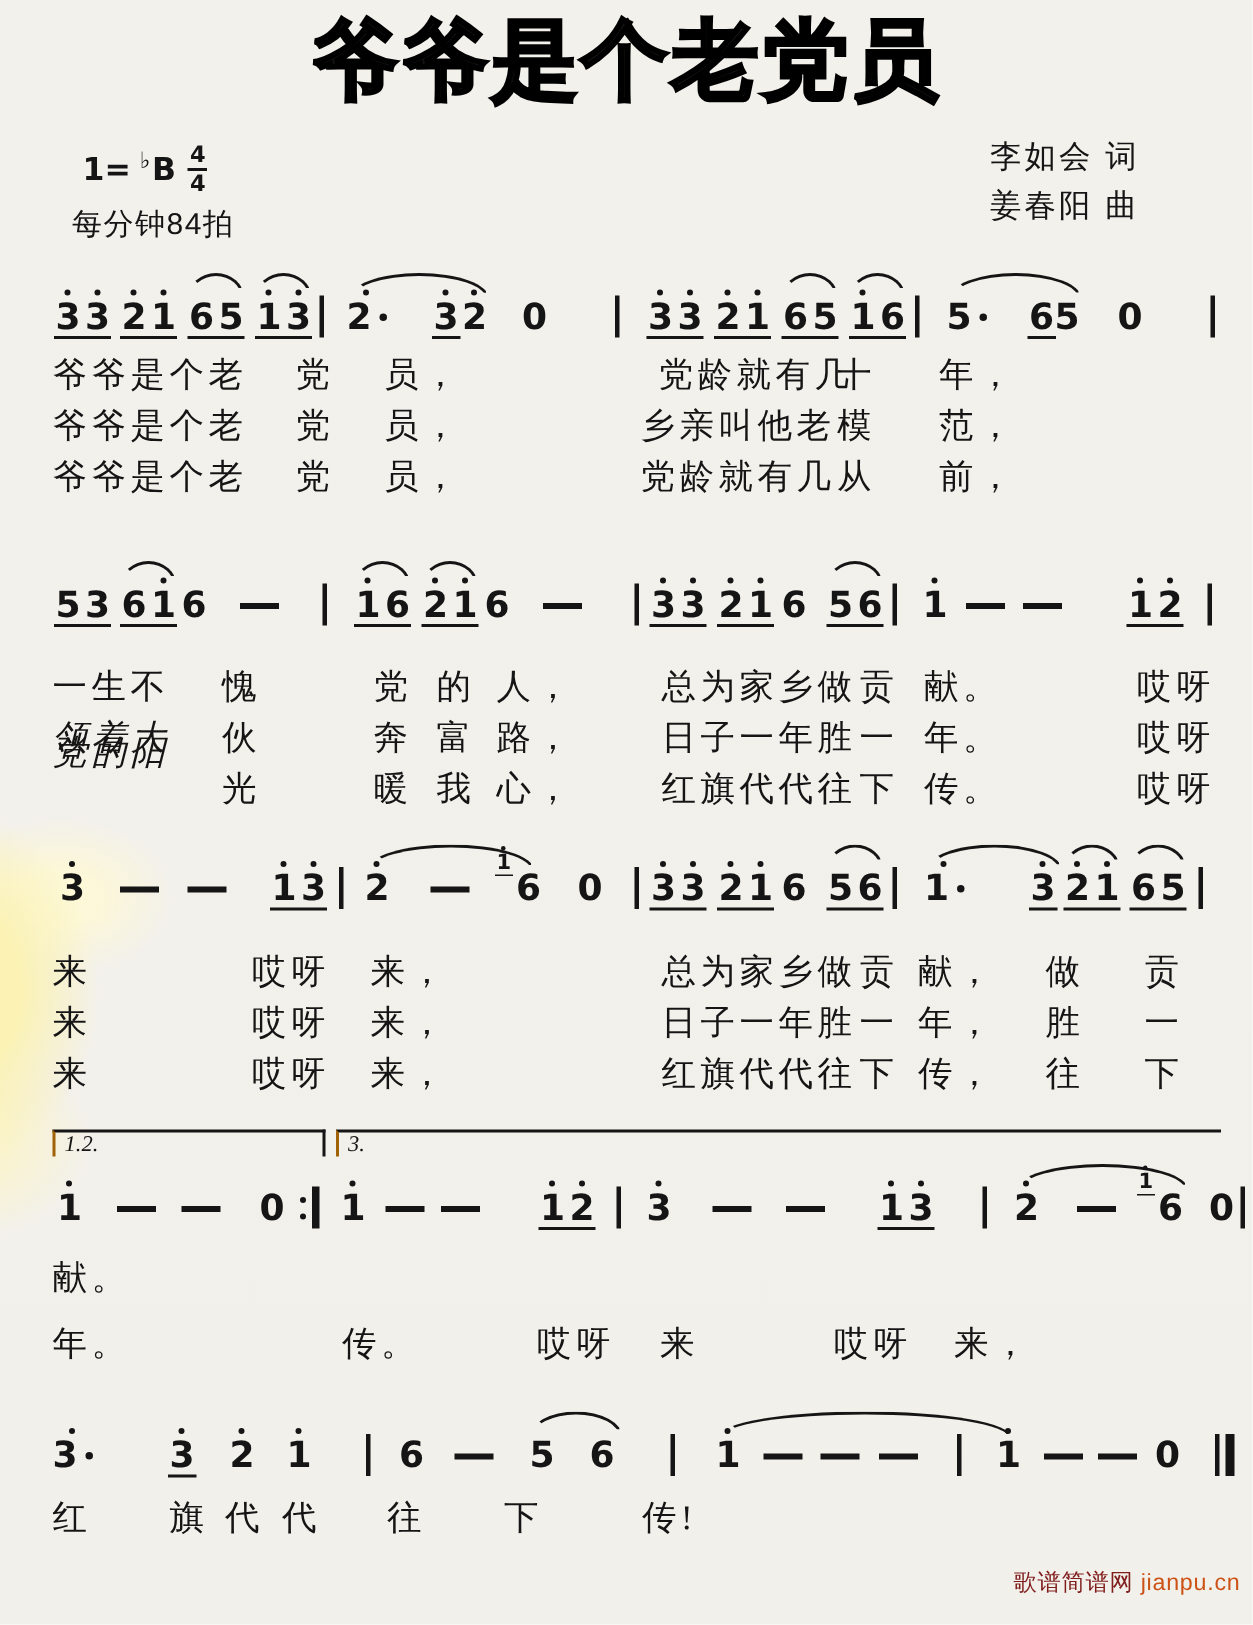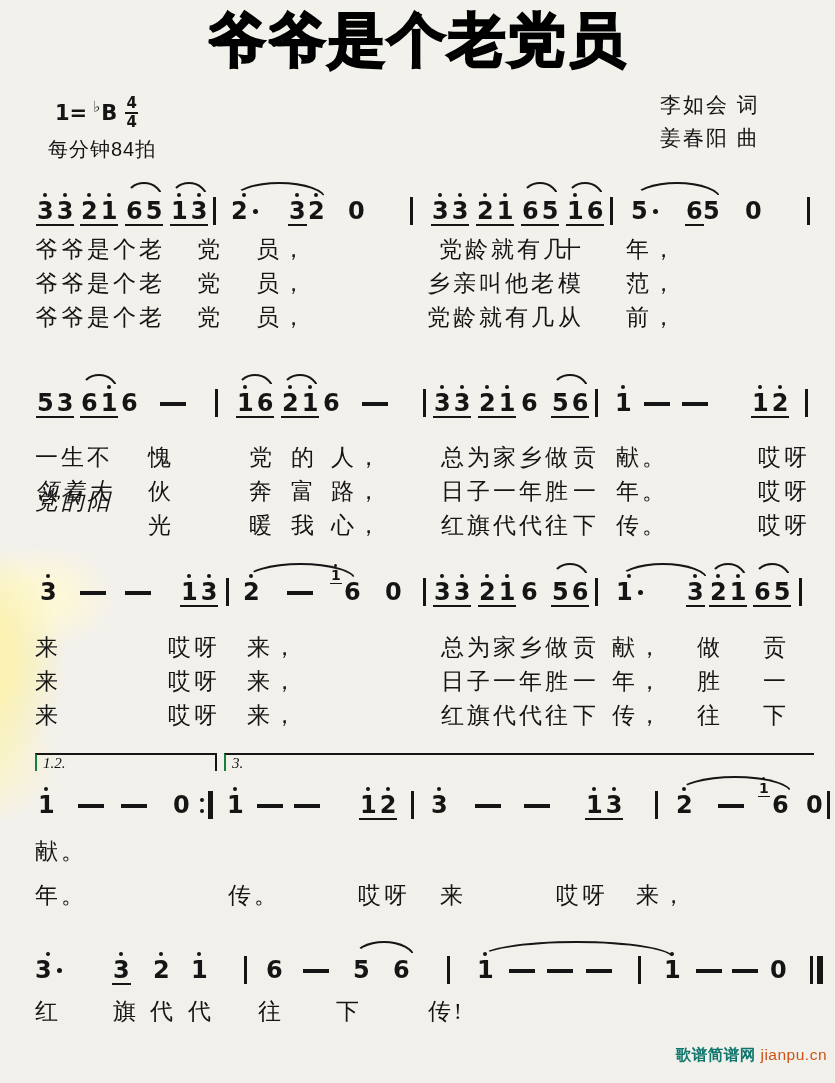--- a/index.html
+++ b/index.html
@@ -42,21 +42,21 @@
   .rep .thick{width:5px;height:28px;background:#151515}
   .end{display:flex;gap:4px;top:4px}
   .end .thin{width:2.5px;height:28px;background:#151515}
   .end .thick{width:6px;height:28px;background:#151515}
   .grace{top:-10px}
   .grace .ncol{border-bottom:1.5px solid #151515;padding:0 1px 1px}
   .grace .hdot{width:3px;height:3px;margin-bottom:1px}
   .grace .num{font-size:14px}
   .arc{position:absolute;height:13px;top:-11px;border:2px solid transparent;border-top-color:#151515;
     border-radius:50% / 100% 100% 0 0}
-  .volta{position:absolute;top:-34px;height:16px;border-top:2px solid #151515;border-left:2px solid #15803d}
+  .volta{position:absolute;top:-34px;height:16px;border-top:2px solid #151515;border-left:2px solid #a16207}
   .volta.closed{border-right:2px solid #151515}
   .volta span{display:block;font-family:"Liberation Serif",serif;font-style:italic;font-size:15px;
     padding:0 0 0 6px;line-height:16px}
   .lyric{position:absolute;font-family:"Liberation Serif",serif;font-size:23px;line-height:1.2;
     letter-spacing:3px;white-space:pre}
 </style>
 </head>
 <body>
 
 <div class="title">爷爷是个老党员</div>
@@ -883,14 +883,14 @@
     <div class="lyric" style="left: 35px; top: 998px;">红</div>
     <div class="lyric" style="left: 113px; top: 998px;">旗</div>
     <div class="lyric" style="left: 150px; top: 998px;">代</div>
     <div class="lyric" style="left: 188px; top: 998px;">代</div>
     <div class="lyric" style="left: 258px; top: 998px;">往</div>
     <div class="lyric" style="left: 336px; top: 998px;">下</div>
     <div class="lyric" style="left: 428px; top: 998px;">传!</div>
   </div>
 
 <div class="wm">
-  <span id="wm-site" style="color: #0f766e; font-weight: bold;">歌谱简谱网 </span><span id="wm-domain" style="color: rgb(204, 82, 23);">jianpu.cn</span>
+  <span id="wm-site" style="color: #7f1d1d;">歌谱简谱网 </span><span id="wm-domain" style="color: rgb(204, 82, 23);">jianpu.cn</span>
 </div>
 
 </body></html>

